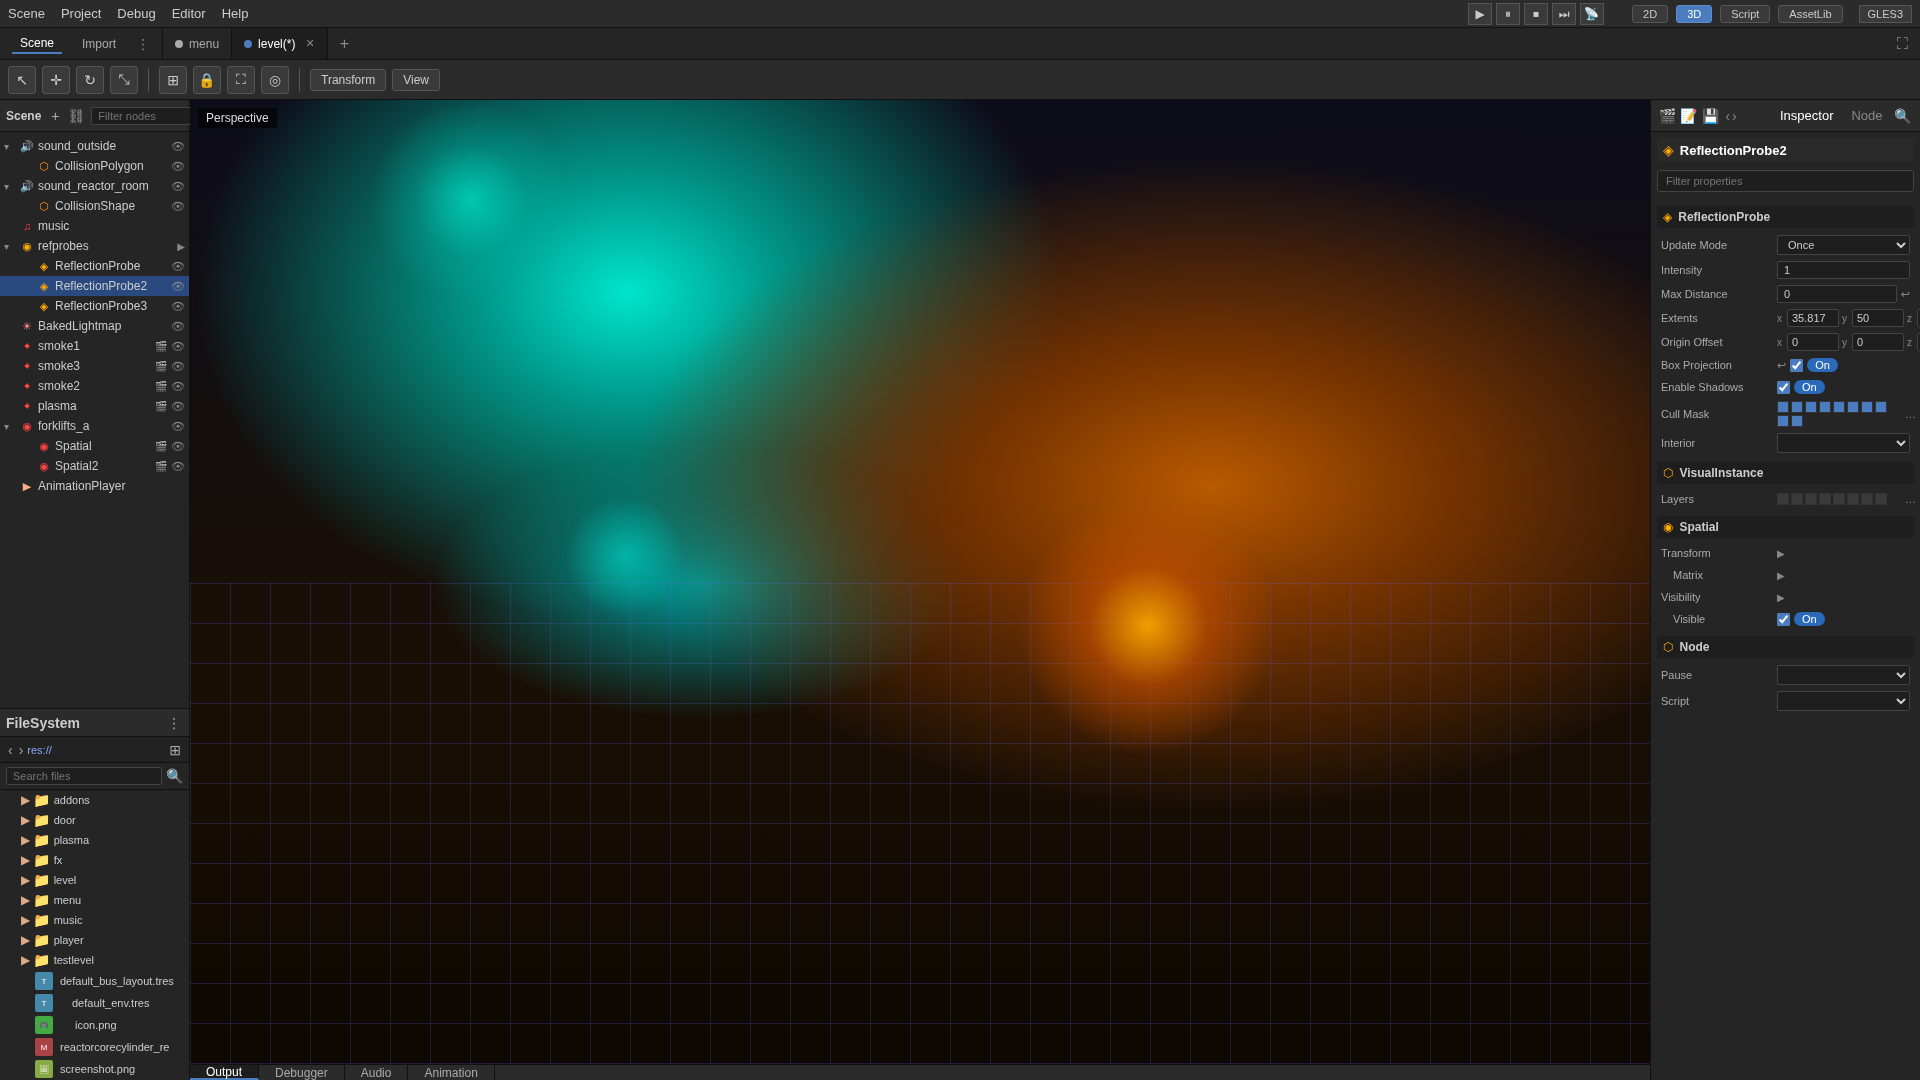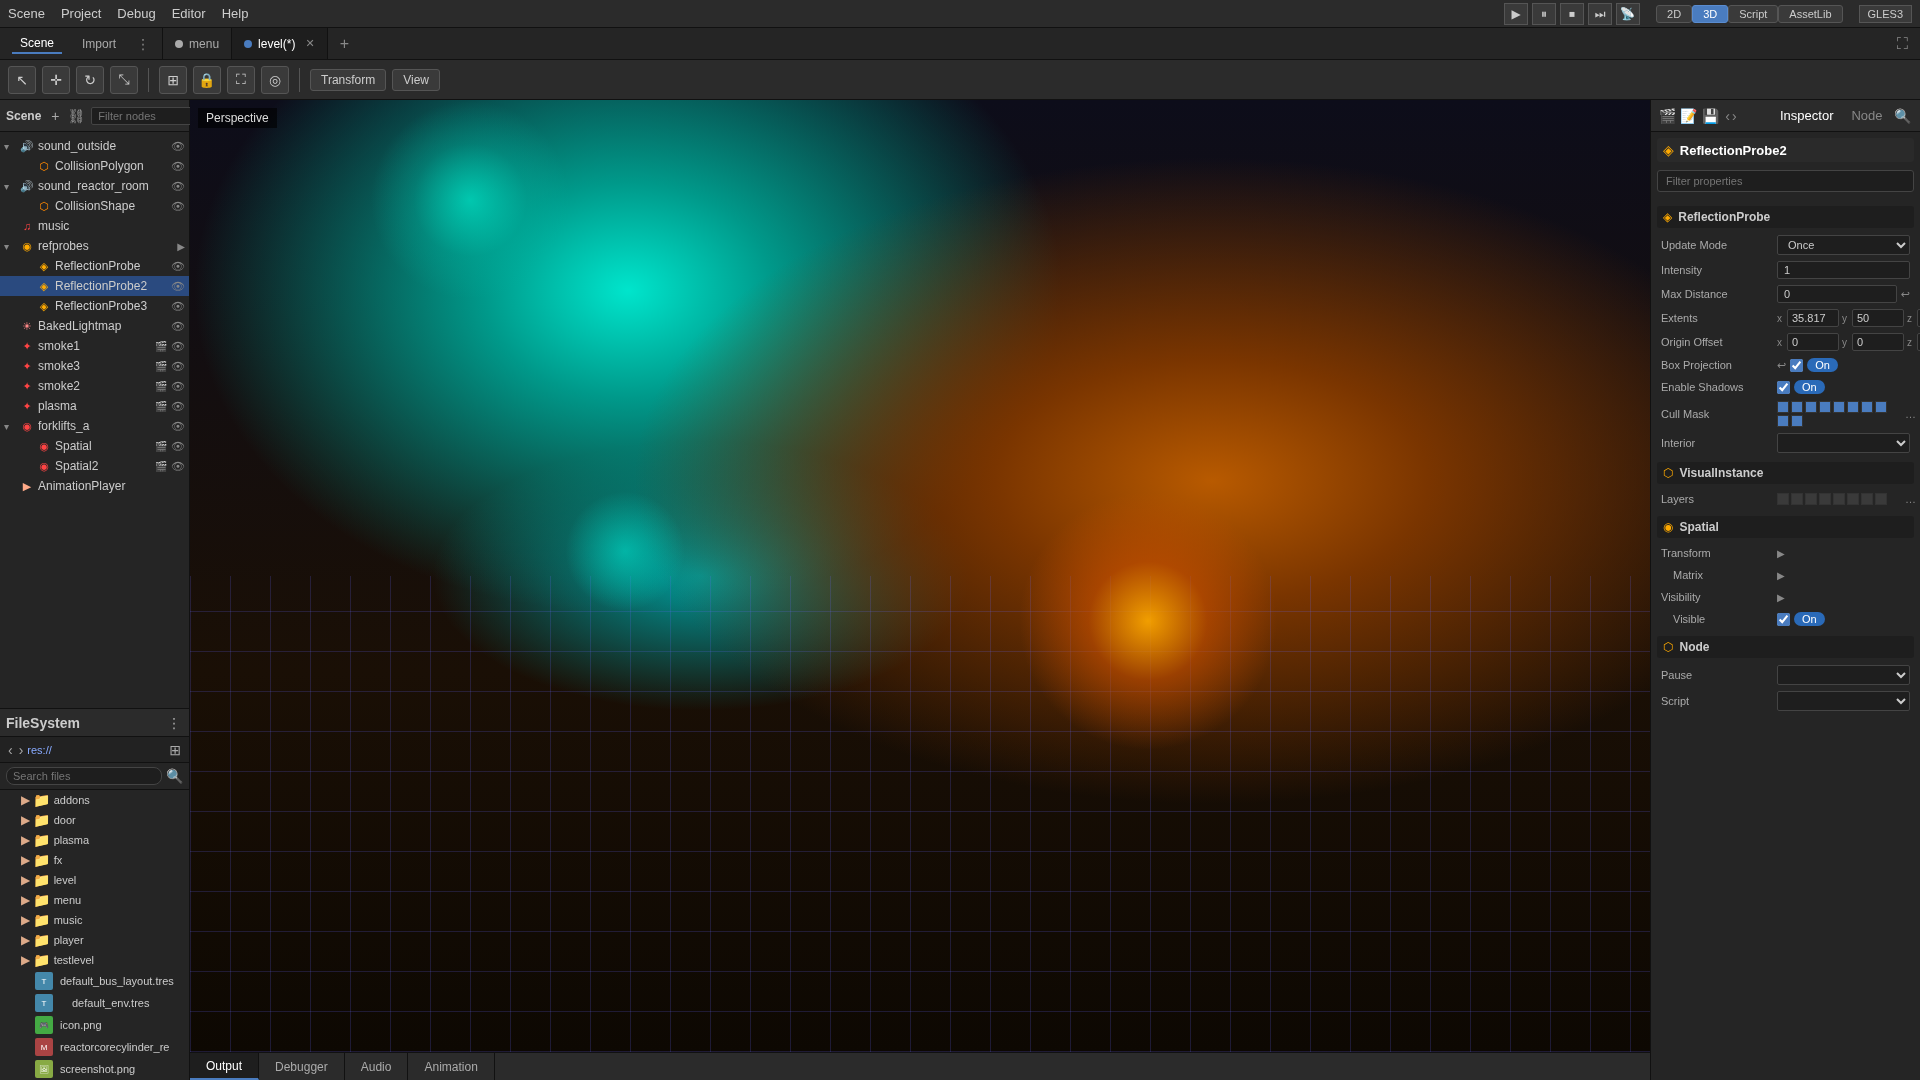--- a/index.html
+++ b/index.html
@@ -2,21 +2,21 @@
 <html><head>
   <meta charset="utf-8">
   <style>
     * { box-sizing: border-box; margin: 0; padding: 0; }
     body { font-family: 'Segoe UI', Tahoma, sans-serif; font-size: 12px; background: #1e1e1e; color: #ddd; width: 1920px; height: 1080px; overflow: hidden; display: flex; flex-direction: column; }
 
     
     .menu-bar { display: flex; align-items: center; height: 28px; background: #2b2b2b; border-bottom: 1px solid #111; padding: 0 8px; gap: 16px; flex-shrink: 0; }
     .menu-bar span { font-size: 13px; color: #ccc; cursor: pointer; }
     .menu-separator { flex: 1; }
-    .mode-buttons { display: flex; align-items: flex-end; }
+    .mode-buttons { display: flex; gap: 8px; align-items: flex-end; margin-left: 12px; }
     .mode-btn { background: #3a3a3a; border: 1px solid #555; color: #ccc; padding: 2px 10px; font-size: 11px; cursor: pointer; border-radius: 3px; }
     .mode-btn.active { background: #4a7cbf; color: #fff; border-color: #5a8ccf; }
     .play-controls { display: flex; gap: 4px; align-items: center; }
     .play-btn { background: #3a3a3a; border: 1px solid #555; color: #ccc; width: 24px; height: 22px; display: flex; align-items: center; justify-content: center; cursor: pointer; font-size: 12px; }
     .gles-badge { background: #3a3a3a; border: 1px solid #555; color: #ccc; padding: 2px 8px; font-size: 11px; }
 
     
     .tab-bar { display: flex; align-items: center; height: 32px; background: #252525; border-bottom: 1px solid #111; flex-shrink: 0; }
     .tab-item { display: flex; align-items: center; padding: 0 12px; height: 100%; border-right: 1px solid #111; cursor: pointer; font-size: 12px; color: #aaa; gap: 6px; }
     .tab-item.active { background: #1e1e1e; color: #fff; }
@@ -59,37 +59,37 @@
     .icon-anim { color: #fa8; }
     .icon-red { color: #f44; }
 
     
     .filesystem-panel { border-top: 1px solid #111; display: flex; flex-direction: column; }
     .fs-toolbar { display: flex; align-items: center; height: 28px; padding: 0 6px; background: #2b2b2b; border-bottom: 1px solid #111; gap: 4px; }
     .fs-title { font-size: 14px; color: #ccc; font-weight: bold; flex: 1; }
     .fs-nav { display: flex; align-items: center; gap: 2px; height: 26px; padding: 0 6px; background: #222; border-bottom: 1px solid #111; }
     .fs-path { flex: 1; font-size: 11px; color: #8af; }
     .fs-search { display: flex; align-items: center; padding: 4px 6px; border-bottom: 1px solid #111; }
-    .fs-search input { flex: 1; background: #1e1e1e; border: 1px solid #444; color: #ccc; padding: 2px 6px; font-size: 11px; border-radius: 8px; }
+    .fs-search input { flex: 1; background: #1e1e1e; border: 1px solid #444; color: #ccc; padding: 2px 6px; font-size: 11px; border-radius: 2px; }
     .fs-tree { flex: 1; overflow-y: auto; max-height: 340px; }
     .fs-item { display: flex; align-items: center; padding: 2px 4px; cursor: pointer; font-size: 11px; color: #ccc; gap: 3px; }
     .fs-folder-icon { color: #da8; font-size: 12px; }
     .fs-res-icon { width: 18px; height: 18px; border-radius: 2px; background: #4a7; display: inline-flex; align-items: center; justify-content: center; font-size: 8px; color: #fff; flex-shrink: 0; }
 
     
     .viewport { flex: 1; display: flex; flex-direction: column; background: #1a1a1a; position: relative; }
     .vt-btn { background: #3a3a3a; border: 1px solid #555; color: #ccc; padding: 3px 10px; font-size: 12px; cursor: pointer; border-radius: 3px; }
     .vt-icon { width: 28px; height: 28px; background: #3a3a3a; border: 1px solid #555; color: #ccc; display: flex; align-items: center; justify-content: center; cursor: pointer; font-size: 14px; border-radius: 3px; }
     .vt-separator { width: 1px; height: 24px; background: #555; margin: 0 4px; }
     .viewport-canvas { flex: 1; position: relative; overflow: hidden; }
     .viewport-label { position: absolute; top: 8px; left: 8px; background: rgba(0,0,0,0.6); padding: 3px 8px; font-size: 12px; color: #ddd; z-index: 10; }
     .viewport-grid { position: absolute; bottom: 0; left: 0; right: 0; height: 50%; background: repeating-linear-gradient(90deg, rgba(100,100,255,0.2) 0px, rgba(100,100,255,0.2) 1px, transparent 1px, transparent 40px), repeating-linear-gradient(0deg, rgba(100,100,255,0.2) 0px, rgba(100,100,255,0.2) 1px, transparent 1px, transparent 40px); }
 
     
-    .bottom-tabs { height: 28px; display: flex; align-items: center; background: #2b2b2b; border-top: 1px solid #111; flex-shrink: 0; }
+    .bottom-tabs { height: 16px; display: flex; align-items: center; background: #2b2b2b; border-top: 1px solid #111; flex-shrink: 0; }
     .bottom-tab { padding: 0 16px; height: 100%; display: flex; align-items: center; font-size: 12px; color: #aaa; cursor: pointer; border-right: 1px solid #111; }
     .bottom-tab.active { background: #1e1e1e; color: #fff; border-bottom: 2px solid #4a7cbf; }
 
     
     .right-panel { width: 270px; flex-shrink: 0; display: flex; flex-direction: column; background: #252525; border-left: 1px solid #111; }
     .inspector-header { display: flex; align-items: center; height: 32px; padding: 0 8px; background: #2b2b2b; border-bottom: 1px solid #111; gap: 6px; }
     .inspector-icons { display: flex; gap: 4px; align-items: center; }
     .inspector-content { flex: 1; overflow-y: auto; padding: 6px; }
     .node-header { display: flex; align-items: center; gap: 6px; padding: 4px 6px; background: #2a2a2a; border-radius: 3px; margin-bottom: 8px; }
     .node-icon { color: #fa0; font-size: 14px; }
@@ -410,21 +410,21 @@
           <span style="margin-left:4px;">default_bus_layout.tres</span>
         </div>
         <div class="fs-item">
           <span style="width:28px;"></span>
           <div class="fs-res-icon" style="background:#48a;">T</div>
           <span style="margin-left:16px;">default_env.tres</span>
         </div>
         <div class="fs-item">
           <span style="width:28px;"></span>
           <div class="fs-res-icon" style="background:#4a4;width:18px;height:18px;border-radius:2px;display:inline-flex;align-items:center;justify-content:center;font-size:8px;color:#fff;flex-shrink:0;">🎮</div>
-          <span style="margin-left:4px;">icon.png</span>
+          <span style="margin-left:19px;">icon.png</span>
         </div>
         <div class="fs-item">
           <span style="width:28px;"></span>
           <div class="fs-res-icon" style="background:#a44;width:18px;height:18px;border-radius:2px;display:inline-flex;align-items:center;justify-content:center;font-size:8px;color:#fff;flex-shrink:0;">M</div>
           <span style="margin-left:4px;">reactorcorecylinder_re</span>
         </div>
         <div class="fs-item">
           <span style="width:28px;"></span>
           <div class="fs-res-icon" style="background:#8a4;width:18px;height:18px;border-radius:2px;display:inline-flex;align-items:center;justify-content:center;font-size:8px;color:#fff;flex-shrink:0;">🖼</div>
           <span style="margin-left:4px;">screenshot.png</span>

